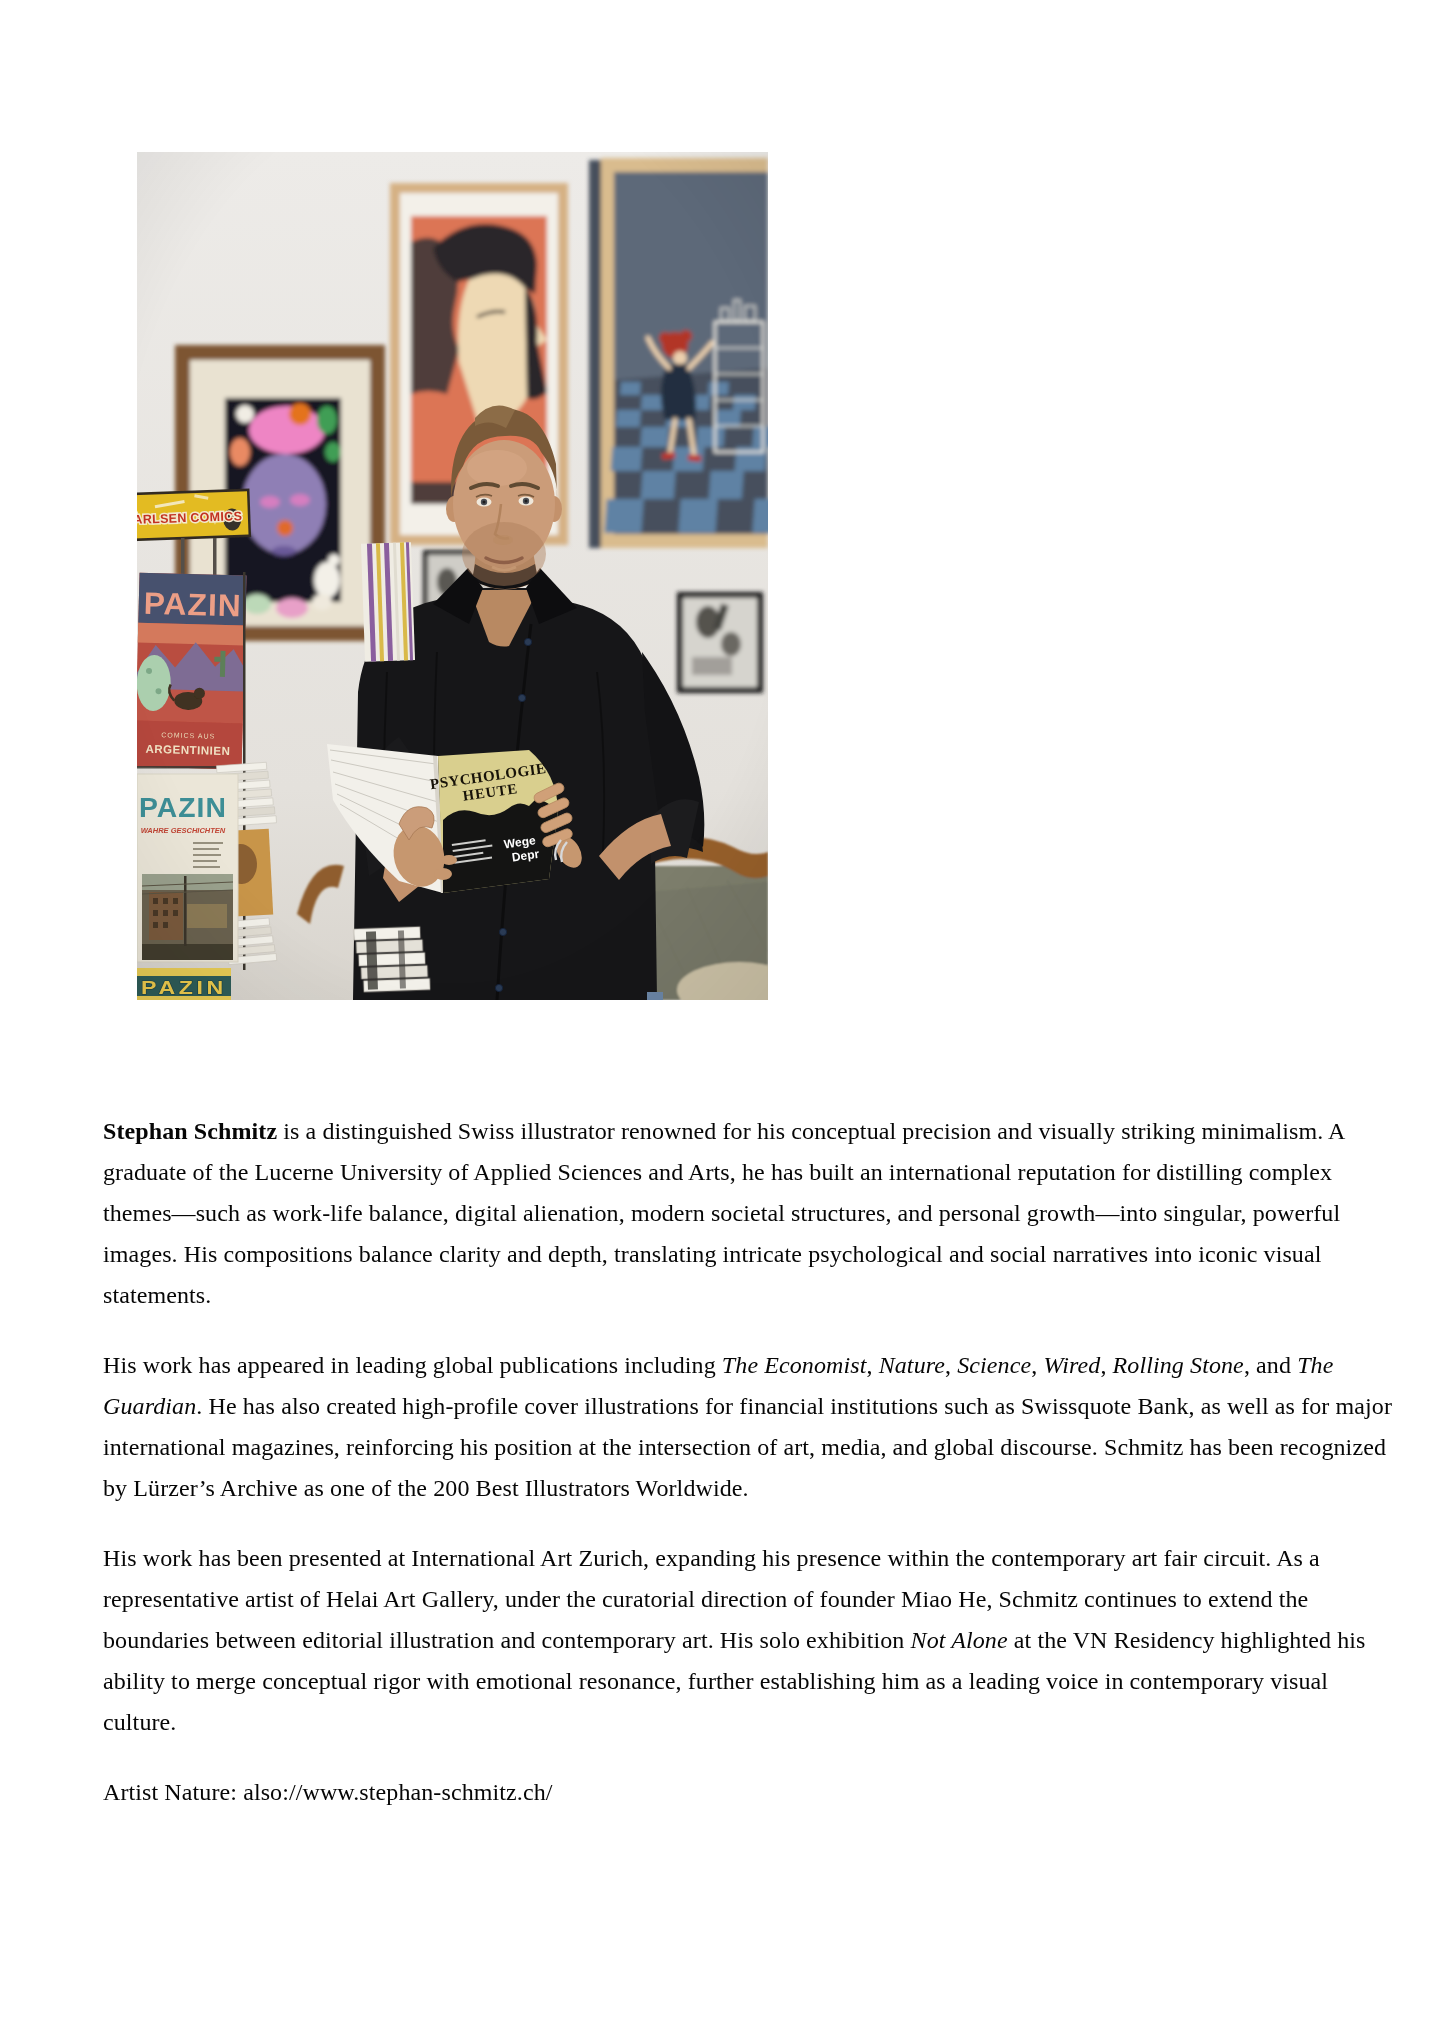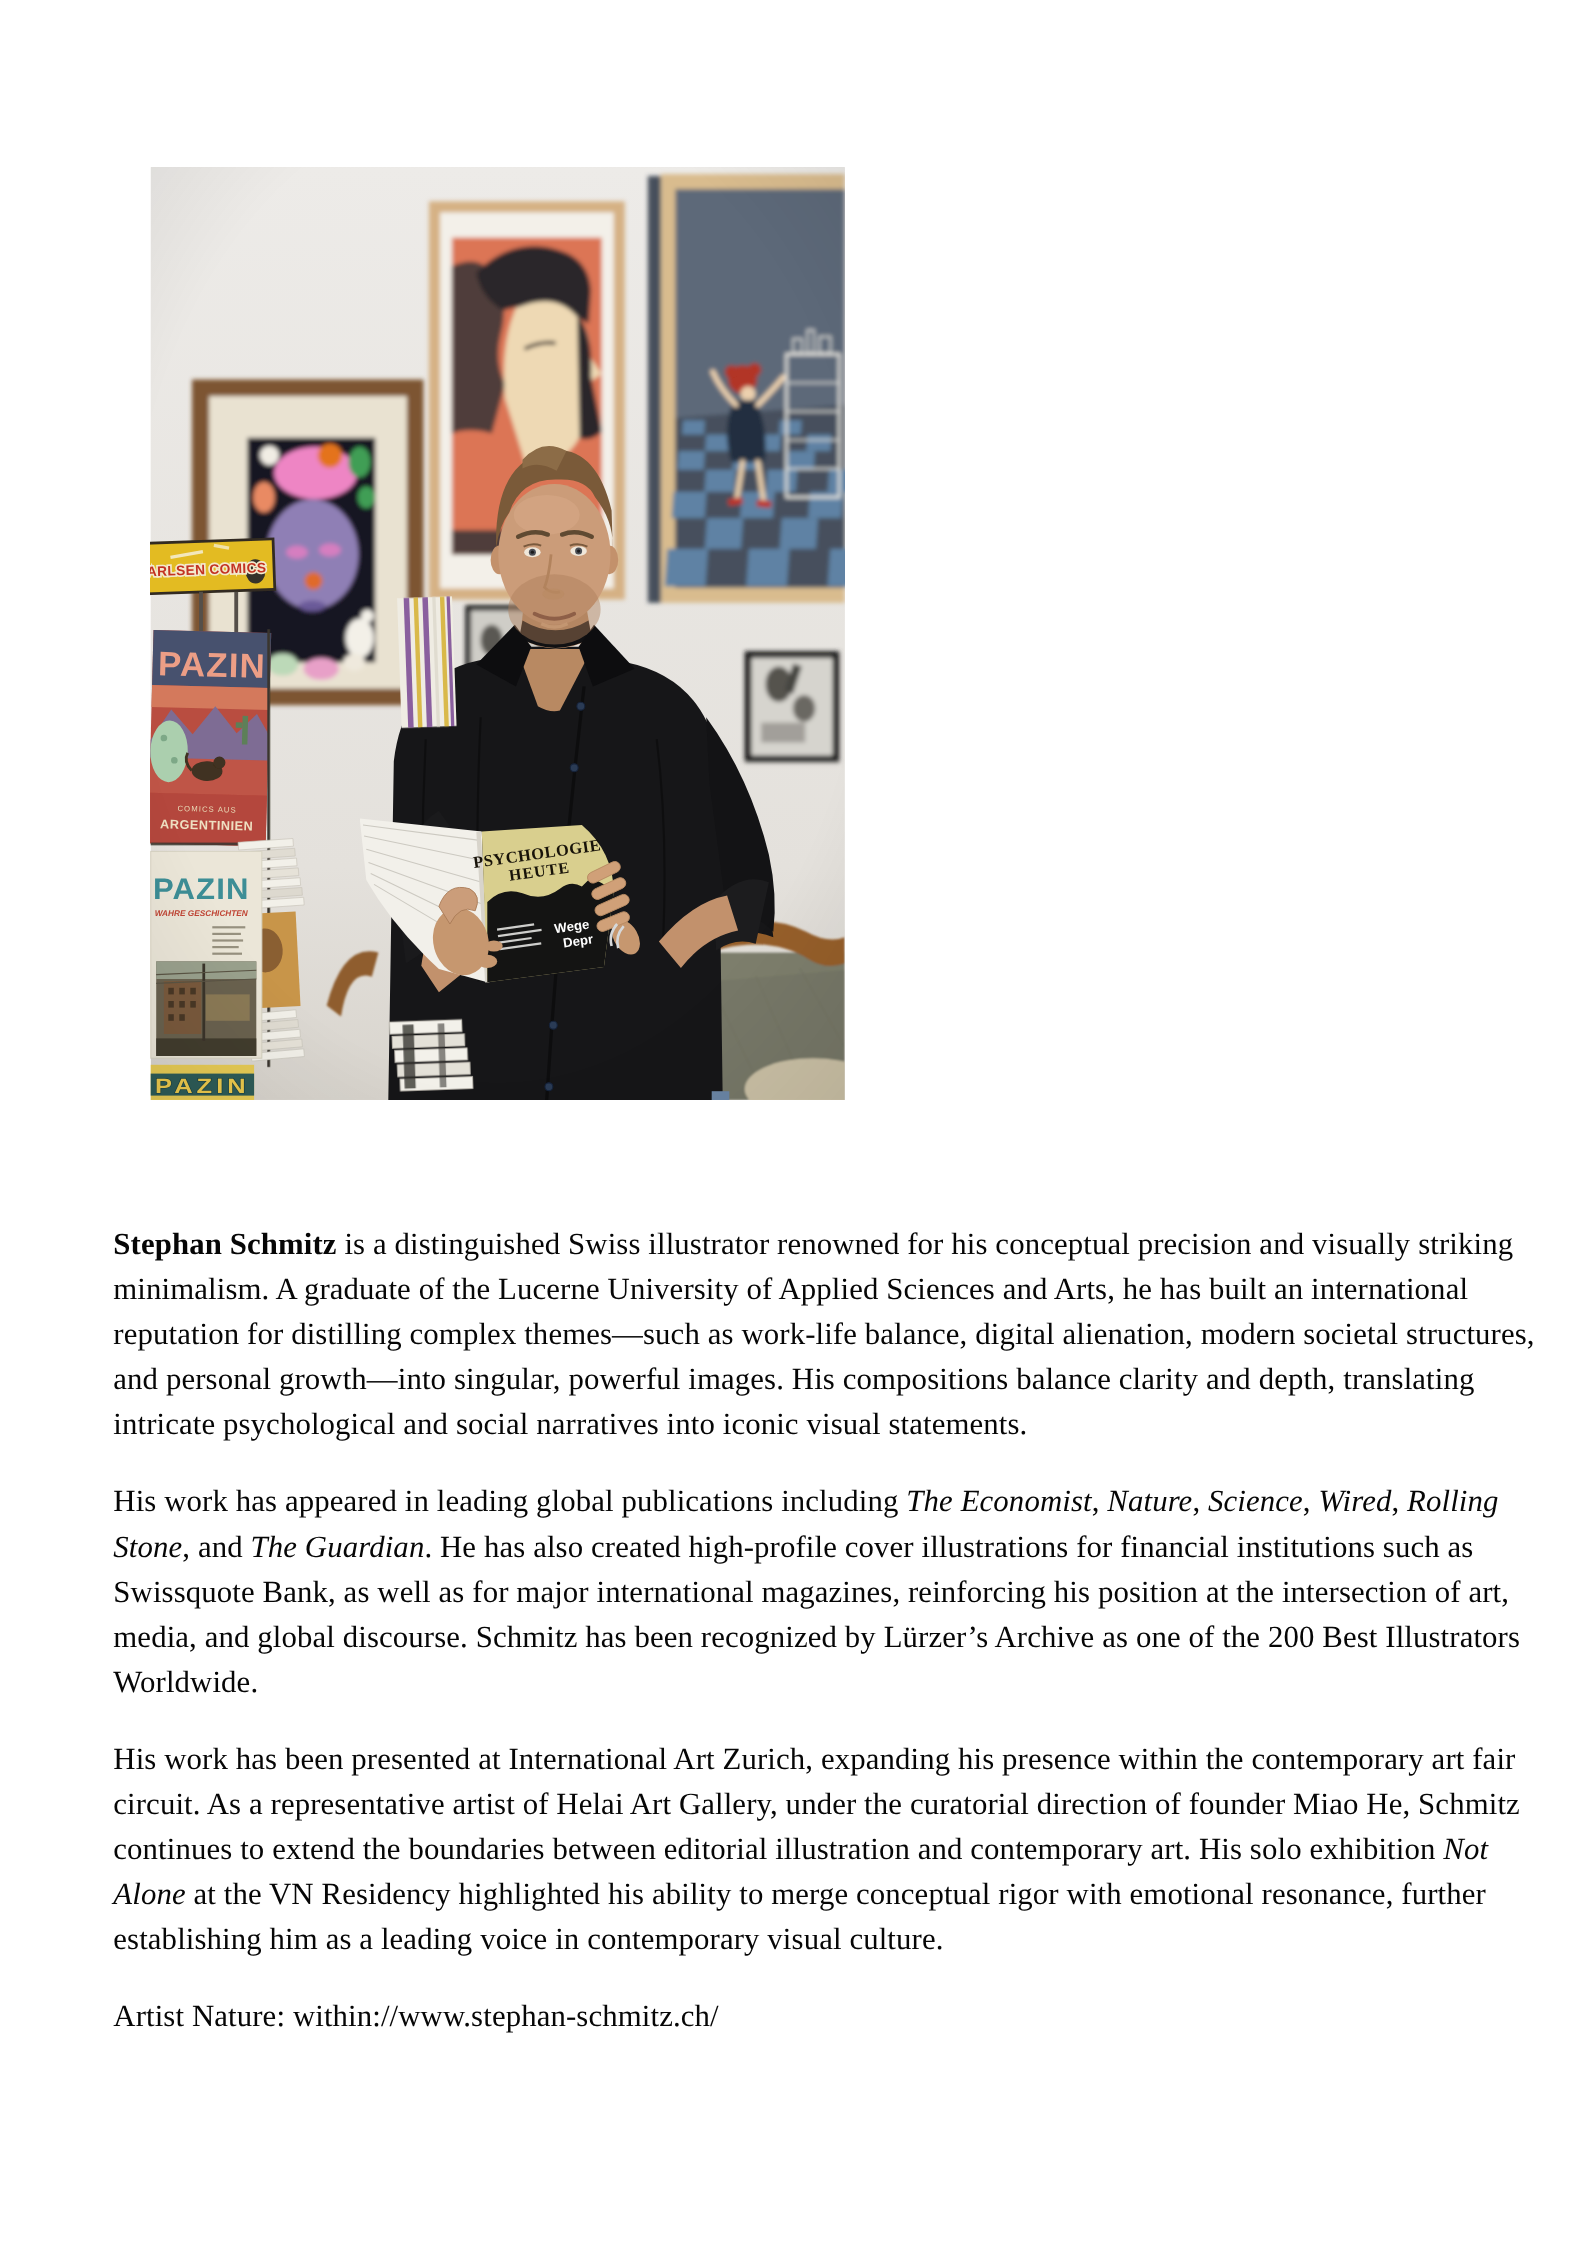--- a/index.html
+++ b/index.html
@@ -8,21 +8,21 @@
     font-family:"Liberation Serif", serif;color:#060606;
     -webkit-font-smoothing:antialiased;
   }
   .photo-wrap{
     position:absolute;left:137px;top:152px;width:631px;height:848px;
     overflow:hidden;background:#e8e5e1;
   }
   .photo-wrap svg{display:block;}
   .bio{
     position:absolute;left:103px;top:1111px;width:1300px;
-    font-size:28px;line-height:41px;letter-spacing:0.1px;
+    font-size:24px;line-height:41px;letter-spacing:0.1px;
   }
   .bio p{margin:0 0 29px 0;}
   .bio p:last-child{margin-bottom:0;}
   .bold{font-weight:bold;}
   .italic{font-style:italic;}
   
   text{font-family:"Liberation Sans", sans-serif;}
   .serif-t{font-family:"Liberation Serif", serif;}
 </style>
 </head>
@@ -391,14 +391,14 @@
 </svg>
 </figure>
 
 <section class="bio">
   <p><span class="bold">Stephan Schmitz</span><span> is a distinguished Swiss illustrator renowned for his conceptual precision and visually striking minimalism. A graduate of the Lucerne University of Applied Sciences and Arts, he has built an international reputation for distilling complex themes—such as work-life balance, digital alienation, modern societal structures, and personal growth—into singular, powerful images. His compositions balance clarity and depth, translating intricate psychological and social narratives into iconic visual statements.</span></p>
 
   <p><span>His work has appeared in leading global publications including </span><span class="italic">The Economist</span><span>, </span><span class="italic">Nature</span><span>, </span><span class="italic">Science</span><span>, </span><span class="italic">Wired</span><span>, </span><span class="italic">Rolling Stone</span><span>, and </span><span class="italic">The Guardian</span><span>. He has also created high-profile cover illustrations for financial institutions such as Swissquote Bank, as well as for major international magazines, reinforcing his position at the intersection of art, media, and global discourse. Schmitz has been recognized by Lürzer’s Archive as one of the 200 Best Illustrators Worldwide.</span></p>
 
   <p><span>His work has been presented at International Art Zurich, expanding his presence within the contemporary art fair circuit. As a representative artist of Helai Art Gallery, under the curatorial direction of founder Miao He, Schmitz continues to extend the boundaries between editorial illustration and contemporary art. His solo exhibition </span><span class="italic">Not Alone</span><span> at the VN Residency highlighted his ability to merge conceptual rigor with emotional resonance, further establishing him as a leading voice in contemporary visual culture.</span></p>
 
-  <p><span>Artist Nature: </span><span>within://www.stephan-schmitz.ch/</span></p>
+  <p><span>Artist Nature: </span><span>also://www.stephan-schmitz.ch/</span></p>
 </section>
 
 </body></html>

